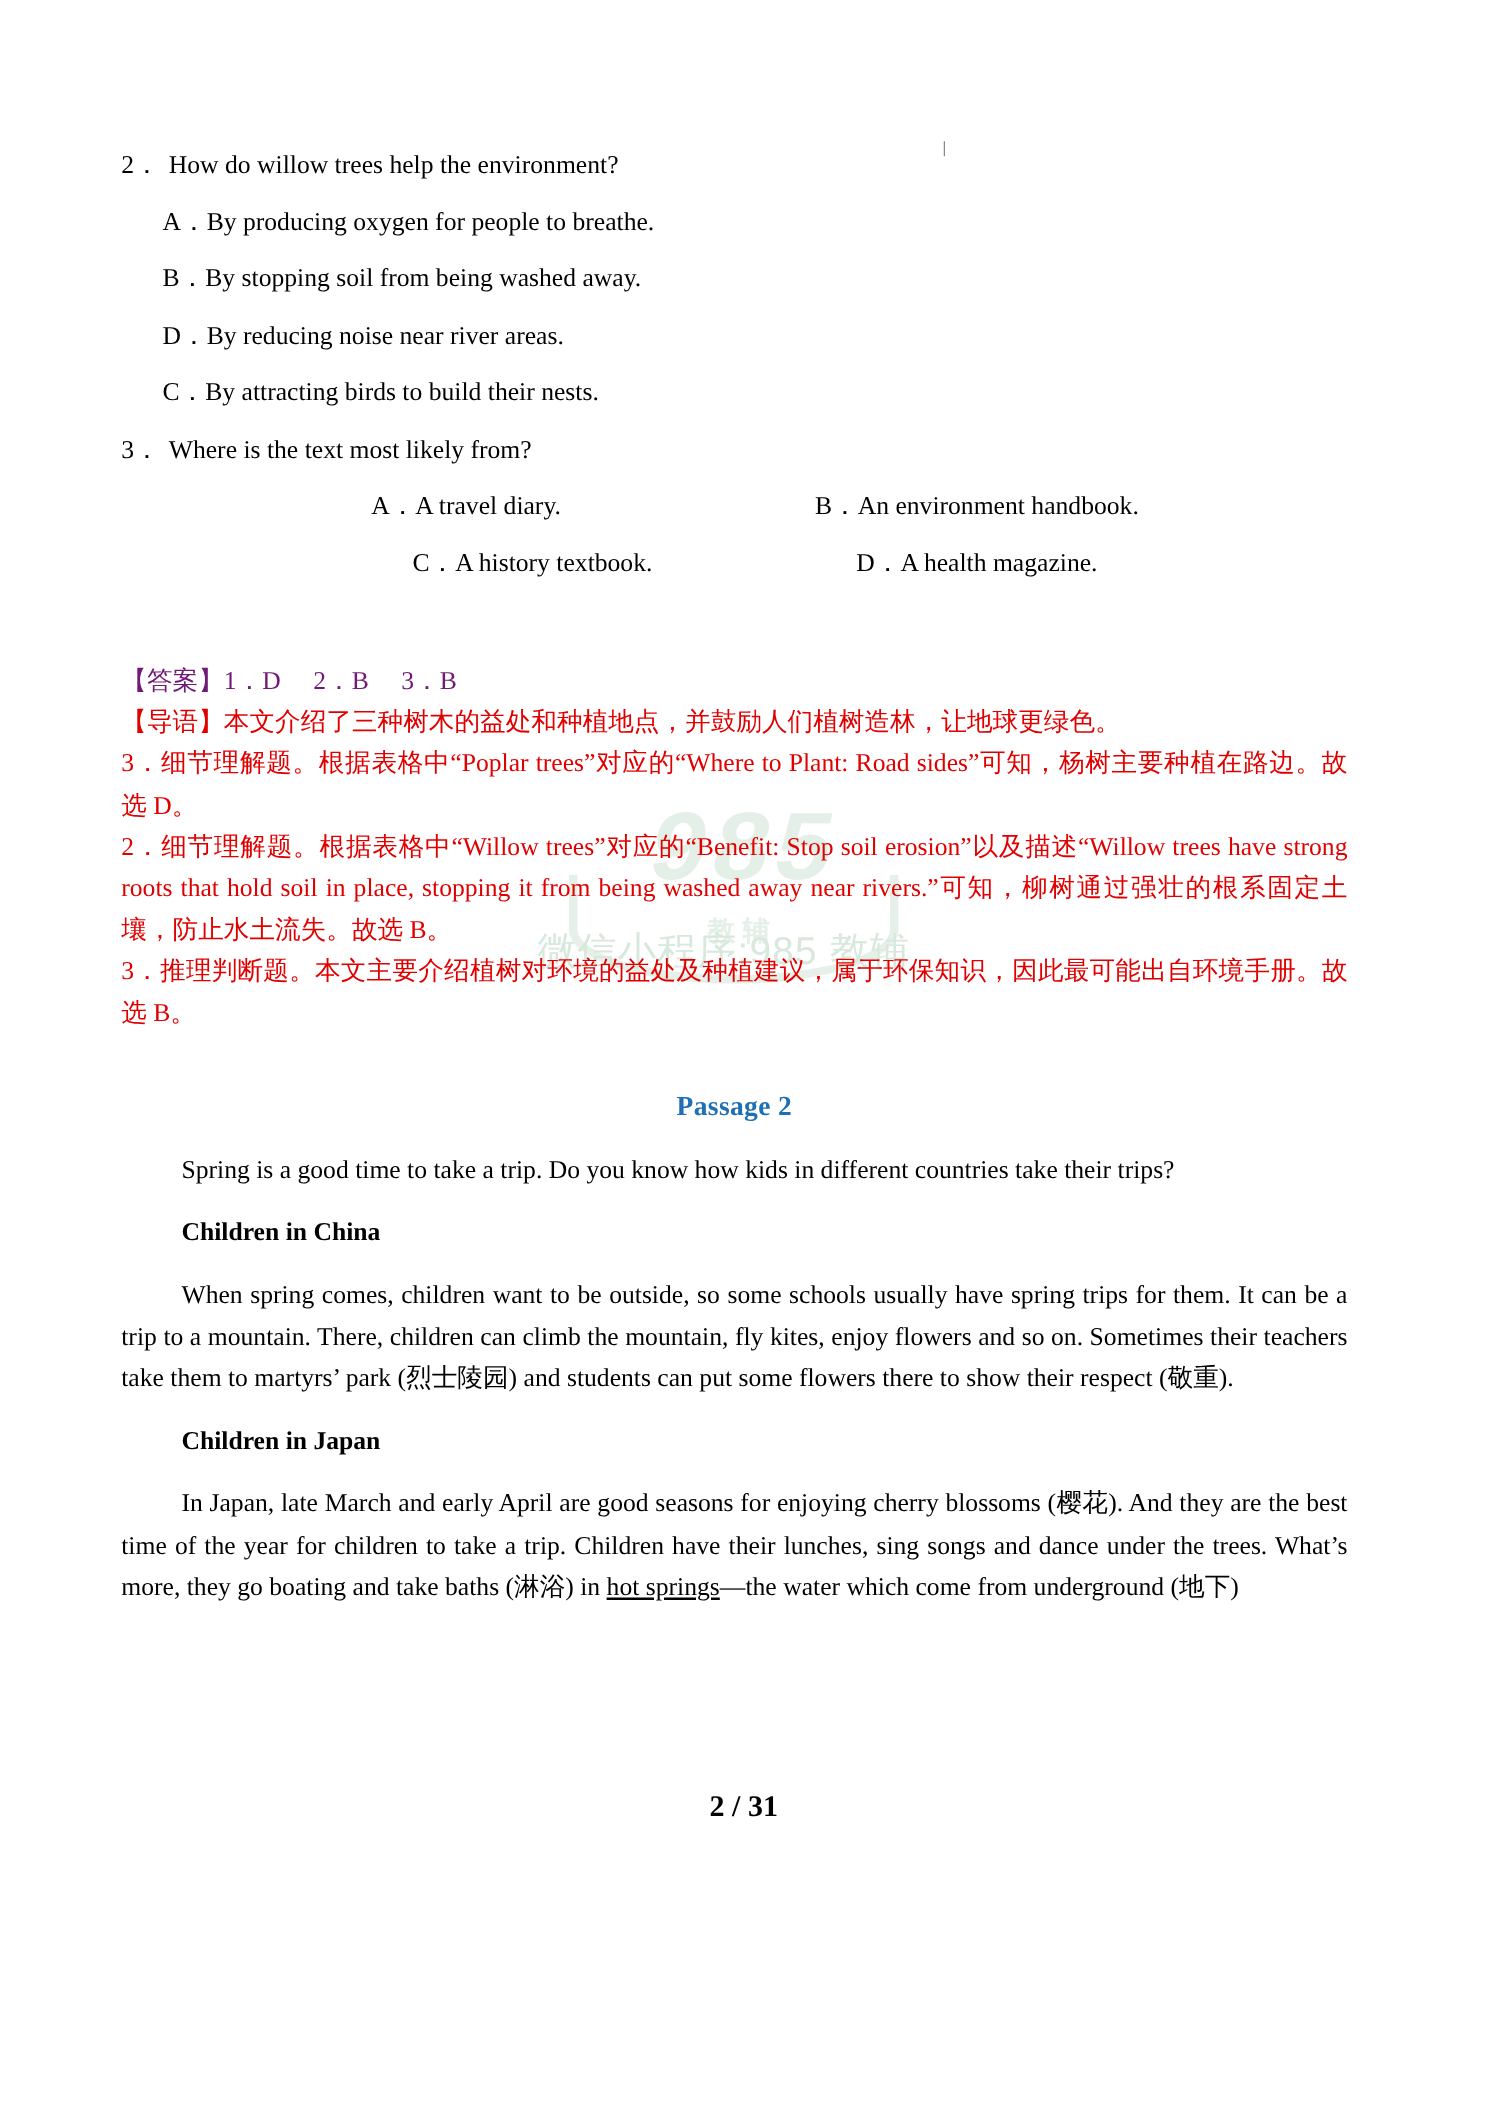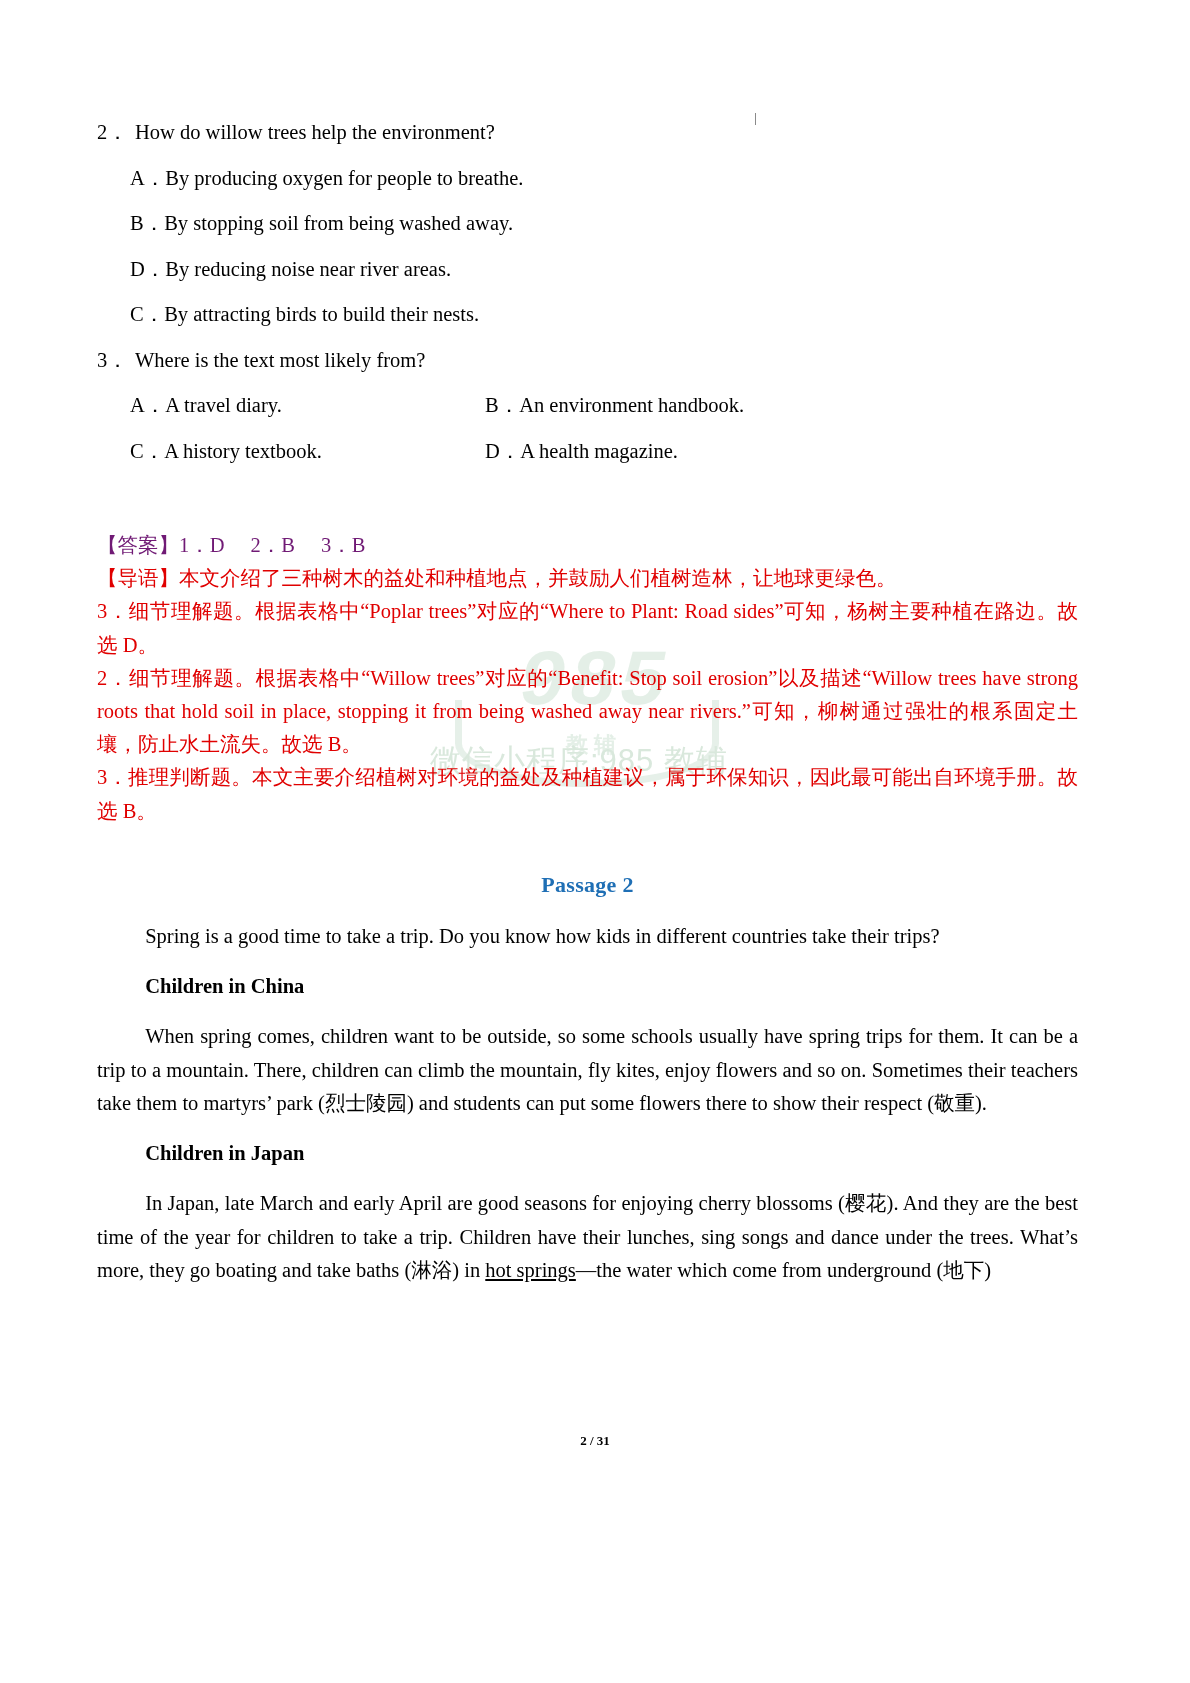--- a/index.html
+++ b/index.html
@@ -111,20 +111,21 @@
     font-size: 20.5px;
     line-height: 1.0;
     margin: 0 0 25px 0;
     padding-left: 33px;
     white-space: nowrap;
   }
   .opt-row {
     display: flex;
     margin: 0 0 25px 0;
     padding-left: 33px;
+    justify-content: center;
   }
   .opt-row .opt-cell {
     font-size: 20.5px;
     line-height: 1.0;
     white-space: nowrap;
   }
   .opt-row .opt-cell:first-child {
     width: 355px;
     flex: none;
   }
@@ -176,21 +177,21 @@
     text-indent: 2.35em;
   }
   .u { text-decoration: underline; }
 
   .footer {
     position: absolute;
     left: 0;
     right: 0;
     top: 1433px;
     text-align: center;
-    font-size: 13px;
+    font-size: 24px;
     font-weight: bold;
     font-family: "Liberation Serif", serif;
     color: #000;
     z-index: 2;
   }
 </style>
 </head>
 <body>
 
 <div class="page">

